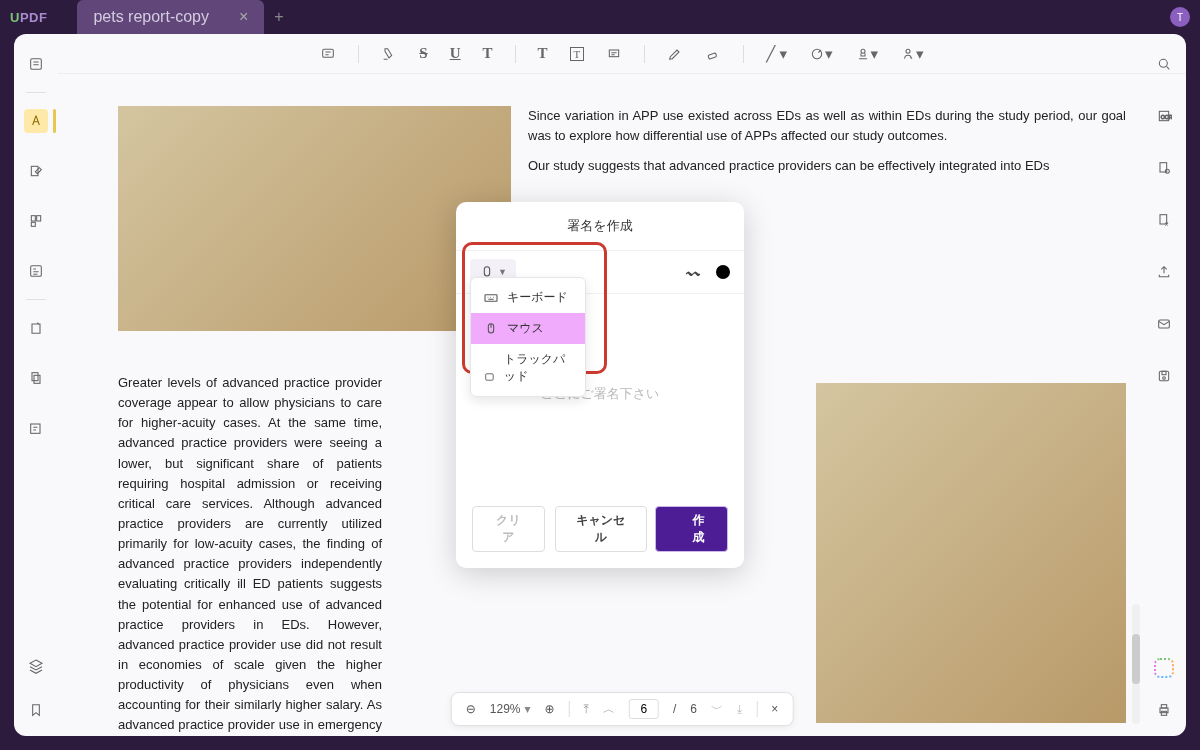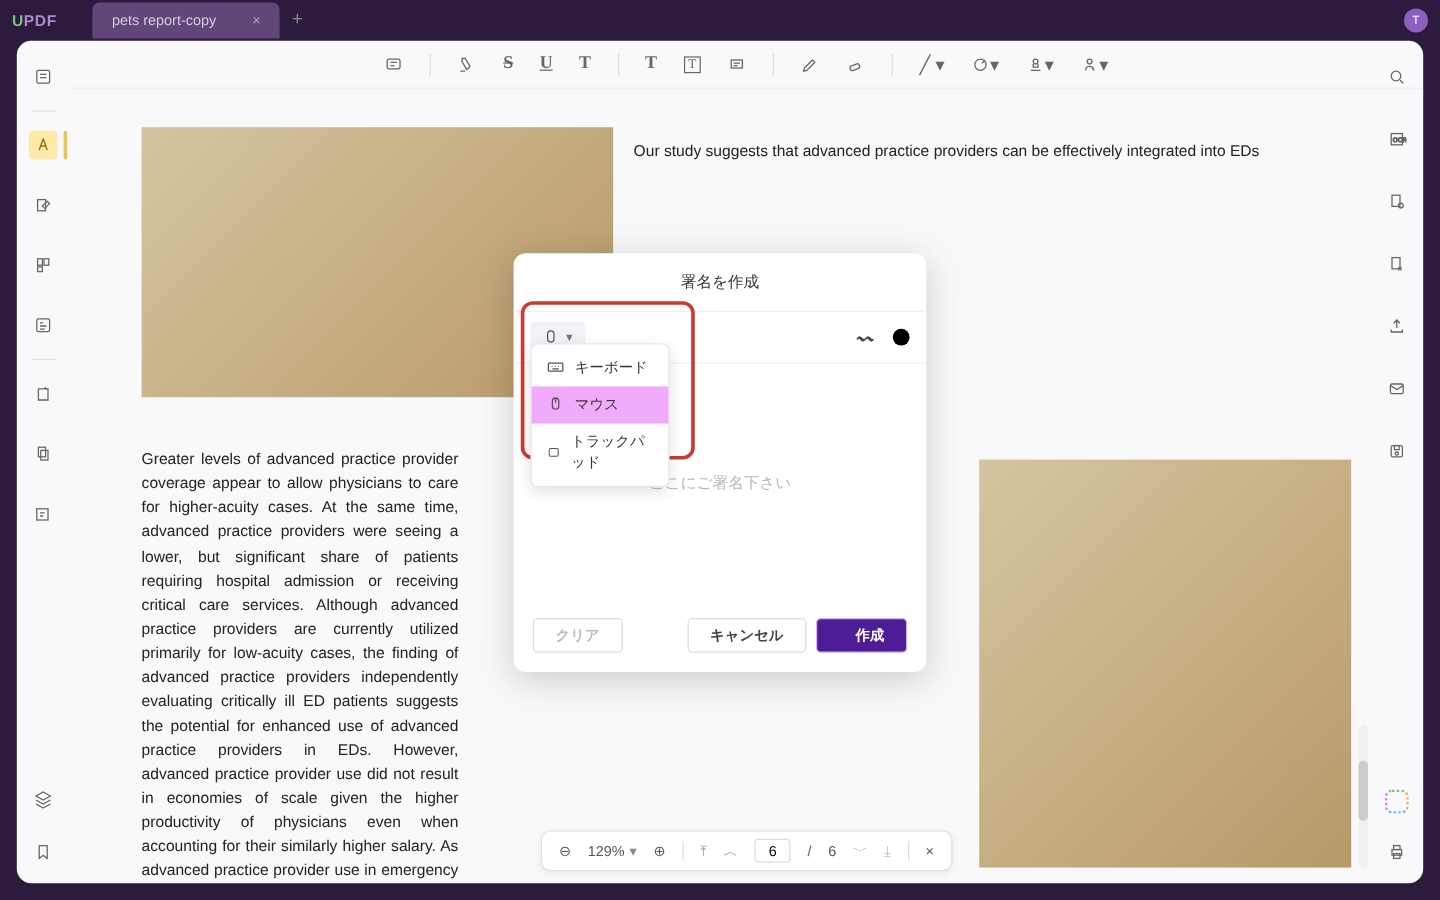--- a/index.html
+++ b/index.html
@@ -1,20 +1,20 @@
 <!DOCTYPE html>
 <html><head>
 <meta charset="utf-8">
 <style>
 * { margin: 0; padding: 0; box-sizing: border-box; font-family: -apple-system, BlinkMacSystemFont, "Segoe UI", sans-serif; }
 body { background: #2d1b3d; width: 1200px; height: 750px; overflow: hidden; position: relative; }
 .titlebar { height: 34px; background: #2d1b3d; display: flex; align-items: center; padding: 0 10px; }
 .logo { color: #a78bce; font-weight: 700; font-size: 13px; letter-spacing: 0.5px; }
 .logo .u { color: #7cc576; }
-.tab { background: #61467a; border-radius: 6px 6px 0 0; padding: 8px 16px; margin-left: 30px; display: flex; align-items: center; gap: 30px; color: #d4cce0; font-size: 12px; }
+.tab { background: #61467a; border-radius: 6px 6px 0 0; padding: 8px 16px; margin-left: 30px; display: flex; align-items: center; gap: 30px; color: #d4cce0; font-size: 16px; }
 .tab-close { color: #aaa; cursor: pointer; }
 .new-tab { color: #888; margin-left: 10px; font-size: 16px; }
 .avatar { width: 20px; height: 20px; border-radius: 50%; background: #8b5fbf; margin-left: auto; display: flex; align-items: center; justify-content: center; color: #fff; font-size: 10px; }
 .app-body { position: absolute; top: 34px; left: 14px; right: 14px; bottom: 14px; background: #f9f9fb; border-radius: 12px; display: flex; overflow: hidden; }
 .left-sidebar { width: 44px; background: transparent; display: flex; flex-direction: column; align-items: center; padding-top: 18px; gap: 26px; }
 .left-sidebar .tool { width: 24px; height: 24px; display: flex; align-items: center; justify-content: center; color: #666; cursor: pointer; }
 .left-sidebar .tool.active { background: #ffe9a8; border-radius: 4px; color: #8a6d00; position: relative; }
 .left-sidebar .tool.active::after { content: ''; position: absolute; right: -8px; top: 0; width: 3px; height: 100%; background: #e6c84f; border-radius: 2px; }
 .left-sidebar .sep { width: 20px; height: 1px; background: #e0e0e0; margin: -10px 0; }
 .bottom-left { position: absolute; bottom: 14px; left: 0; width: 44px; display: flex; flex-direction: column; align-items: center; gap: 20px; }
@@ -31,29 +31,29 @@
 .img-box { background: linear-gradient(135deg, #d4c5a0 0%, #b89968 100%); display: flex; align-items: center; justify-content: center; color: #fff; font-size: 10px; }
 .img1 { width: 393px; height: 225px; float: left; margin: 12px 16px 12px 0; }
 .right-text { margin-left: 410px; padding-top: 12px; }
 .para2 { clear: both; padding-top: 30px; }
 .left-col { width: 264px; float: left; }
 .img2 { width: 310px; height: 340px; float: right; margin-top: 10px; }
 .bottom-bar { position: absolute; bottom: 10px; left: 50%; transform: translateX(-50%); background: #fff; border: 1px solid #e0e0e0; border-radius: 8px; padding: 6px 14px; display: flex; align-items: center; gap: 14px; font-size: 12px; color: #555; box-shadow: 0 2px 6px rgba(0,0,0,0.06); }
 .bottom-bar .bsep { width: 1px; height: 16px; background: #ddd; }
 .page-input { width: 30px; text-align: center; border: 1px solid #ddd; border-radius: 3px; padding: 2px; font-size: 12px; }
 .modal-backdrop { position: absolute; inset: 0; display: flex; align-items: center; justify-content: center; pointer-events: none; }
-.modal { width: 344px; background: #fff; border-radius: 10px; box-shadow: 0 6px 30px rgba(0,0,0,0.18); pointer-events: auto; }
+.modal { width: 288px; background: #fff; border-radius: 10px; box-shadow: 0 6px 30px rgba(0,0,0,0.18); pointer-events: auto; }
 .modal-title { text-align: center; padding: 15px; font-size: 13px; color: #333; }
 .modal-tools { padding: 8px 14px; display: flex; align-items: center; justify-content: space-between; border-top: 1px solid #f0f0f0; border-bottom: 1px solid #f0f0f0; }
 .mode-btn { background: #f3f0f8; border-radius: 4px; padding: 4px 8px; display: flex; align-items: center; gap: 3px; cursor: pointer; border: 1.5px solid transparent; }
 .stroke-opts { display: flex; gap: 16px; align-items: center; }
 .wave { font-size: 14px; color: #444; }
 .color-dot { width: 14px; height: 14px; border-radius: 50%; background: #000; }
 .dropdown { position: absolute; background: #fff; border: 1px solid #e6e6e6; border-radius: 6px; box-shadow: 0 4px 12px rgba(0,0,0,0.1); width: 116px; padding: 4px 0; }
-.dropdown-item { padding: 7px 12px; font-size: 12px; display: flex; align-items: center; gap: 8px; cursor: pointer; color: #333; }
+.dropdown-item { padding: 7px 12px; font-size: 12px; display: flex; align-items: flex-end; gap: 8px; cursor: pointer; color: #333; }
 .dropdown-item.selected { background: #f0abfc; }
 .highlight-rect { position: absolute; border: 3px solid #cc3a2f; border-radius: 10px; pointer-events: none; }
 .sign-area { height: 200px; display: flex; align-items: center; justify-content: center; color: #b8b8b8; font-size: 13px; }
 .modal-actions { display: flex; justify-content: space-between; padding: 12px 16px 16px; gap: 10px; }
 .btn { padding: 5px 18px; border-radius: 4px; font-size: 12px; cursor: pointer; border: 1px solid #ddd; background: #fff; font-weight: bold; }
 .btn.clear { color: #bbb; }
 .btn.cancel { color: #444; }
 .btn.create { background: #4c1d95; border-color: #cdb8ee; color: #fff; padding-left: 32px; }
 svg { width: 16px; height: 16px; }
 .scrollbar-track { position: absolute; right: 46px; top: 570px; width: 8px; height: 120px; background: #f0f0f0; border-radius: 4px; }
@@ -190,20 +190,21 @@
           </svg> ▾</span>
       <span class="tbtn"><svg viewBox="0 0 24 24" fill="none" stroke="currentColor" stroke-width="1.6">
             <circle cx="12" cy="8" r="3"></circle>
             <path d="M7 19c0-3 2-5 5-5s5 2 5 5M15 16l3 3"></path>
           </svg> ▾</span>
     </div>
 
     <div class="document">
       <div class="img-box img1"></div>
       <div class="right-text">
+        <p>Since variation in APP use existed across EDs as well as within EDs during the study period, our goal was to explore how differential use of APPs affected our study outcomes.</p>
         <p style="margin-top:10px">Our study suggests that advanced practice providers can be effectively integrated into EDs</p>
       </div>
       <div class="para2">
         <div class="img-box img2"></div>
         <div class="left-col">
             <p>Greater levels of advanced practice provider coverage appear to allow physicians to care for higher-acuity cases. At the same time, advanced practice providers were seeing a lower, but significant share of patients requiring hospital admission or receiving critical care services. Although advanced practice providers are currently utilized primarily for low-acuity cases, the finding of advanced practice providers independently evaluating critically ill ED patients suggests the potential for enhanced use of advanced practice providers in EDs. However, advanced practice provider use did not result in economies of scale given the higher productivity of physicians even when accounting for their similarly higher salary. As advanced practice provider use in emergency medicine continues to grow, the nationwide implications for advanced</p>
           </div>
       </div>
     </div>
 

